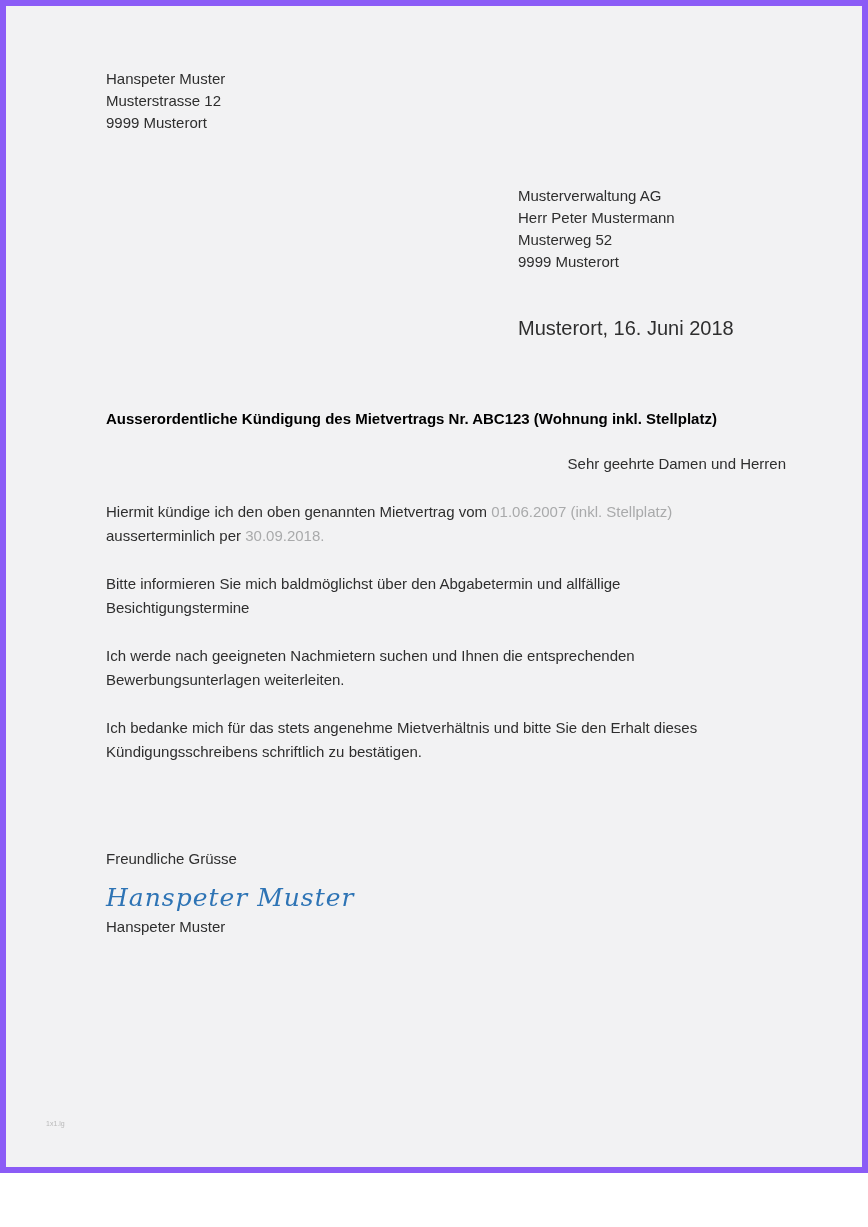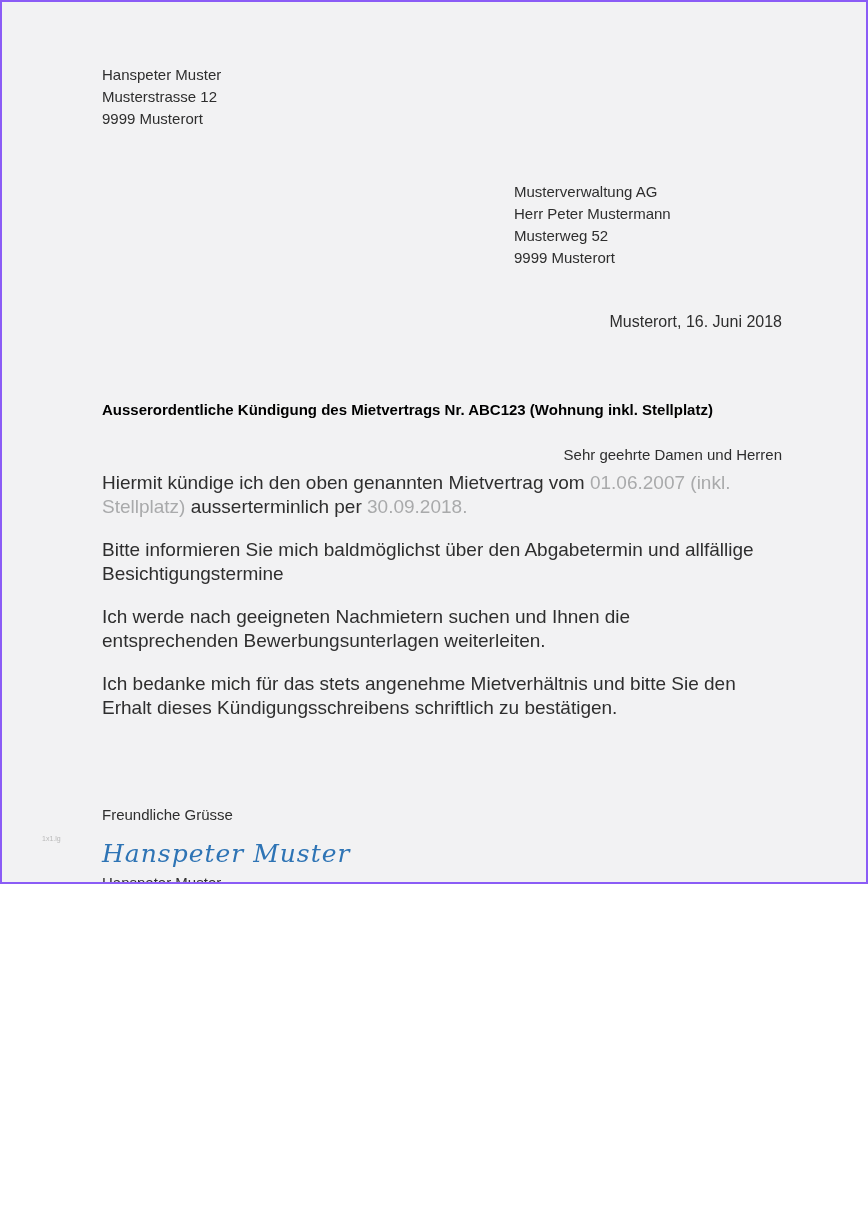--- a/index.html
+++ b/index.html
@@ -3,62 +3,61 @@
 <meta charset="utf-8">
 <style>
   html, body {
     margin: 0;
     padding: 0;
     background: #ffffff;
   }
   .page {
     position: relative;
     width: 868px;
-    height: 884px;
+    height: 1173px;
     box-sizing: border-box;
     background: #f2f2f3;
-    border: 2px solid #8b5cf6;
+    border: 6px solid #8b5cf6;
     font-family: "Liberation Sans", sans-serif;
     color: #2e2e2e;
     overflow: hidden;
   }
   .content {
     position: absolute;
     left: 100px;
     top: 62px;
     width: 680px;
   }
   .block { font-size: 15px; line-height: 22px; }
   .sender-block { margin-bottom: 0; }
   .recipient-block {
     margin-left: 412px;
     margin-top: 51px;
   }
   .date-line {
     margin-left: 412px;
     margin-top: 44px;
-    font-size: 16px;
-    text-align: right;
+    font-size: 20px;
   }
   .subject {
     margin-top: 68px;
     font-size: 15px;
     font-weight: bold;
     color: #000000;
     line-height: 22px;
   }
   .salutation {
     margin-top: 22px;
     font-size: 15px;
     line-height: 24px;
     text-align: right;
   }
   .para {
-    margin-top: 4px;
-    font-size: 19px;
+    margin-top: 24px;
+    font-size: 15px;
     line-height: 24px;
     max-width: 660px;
   }
   .muted { color: #a9aaab; }
   .closing {
     margin-top: 86px;
     font-size: 15px;
   }
   .signature-script {
     margin-top: 16px;

